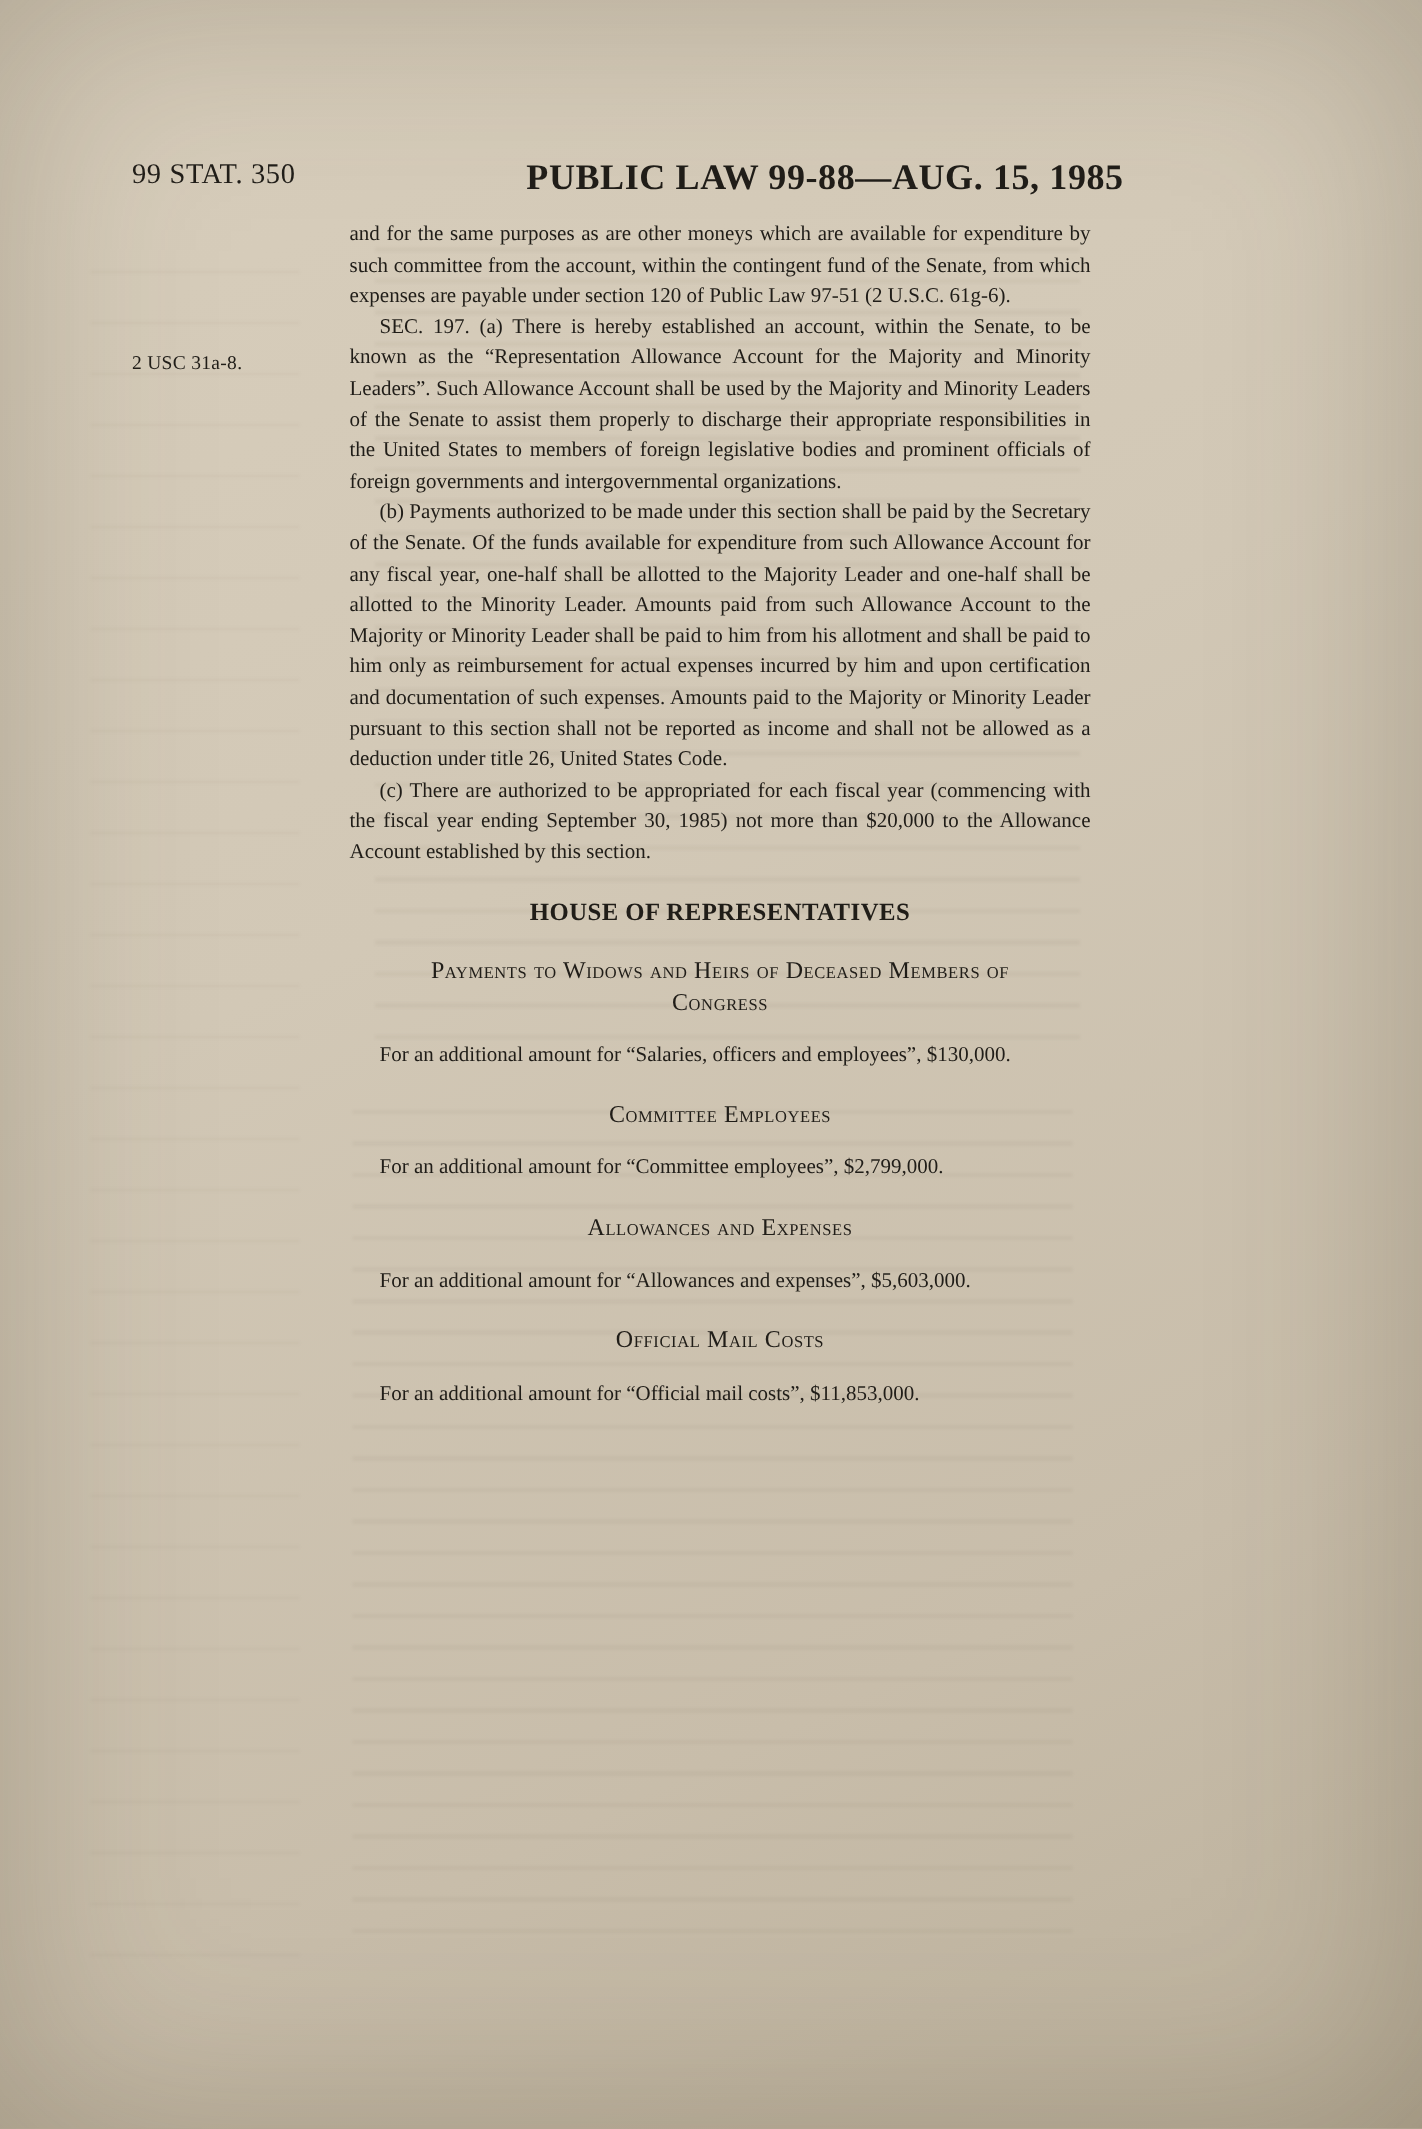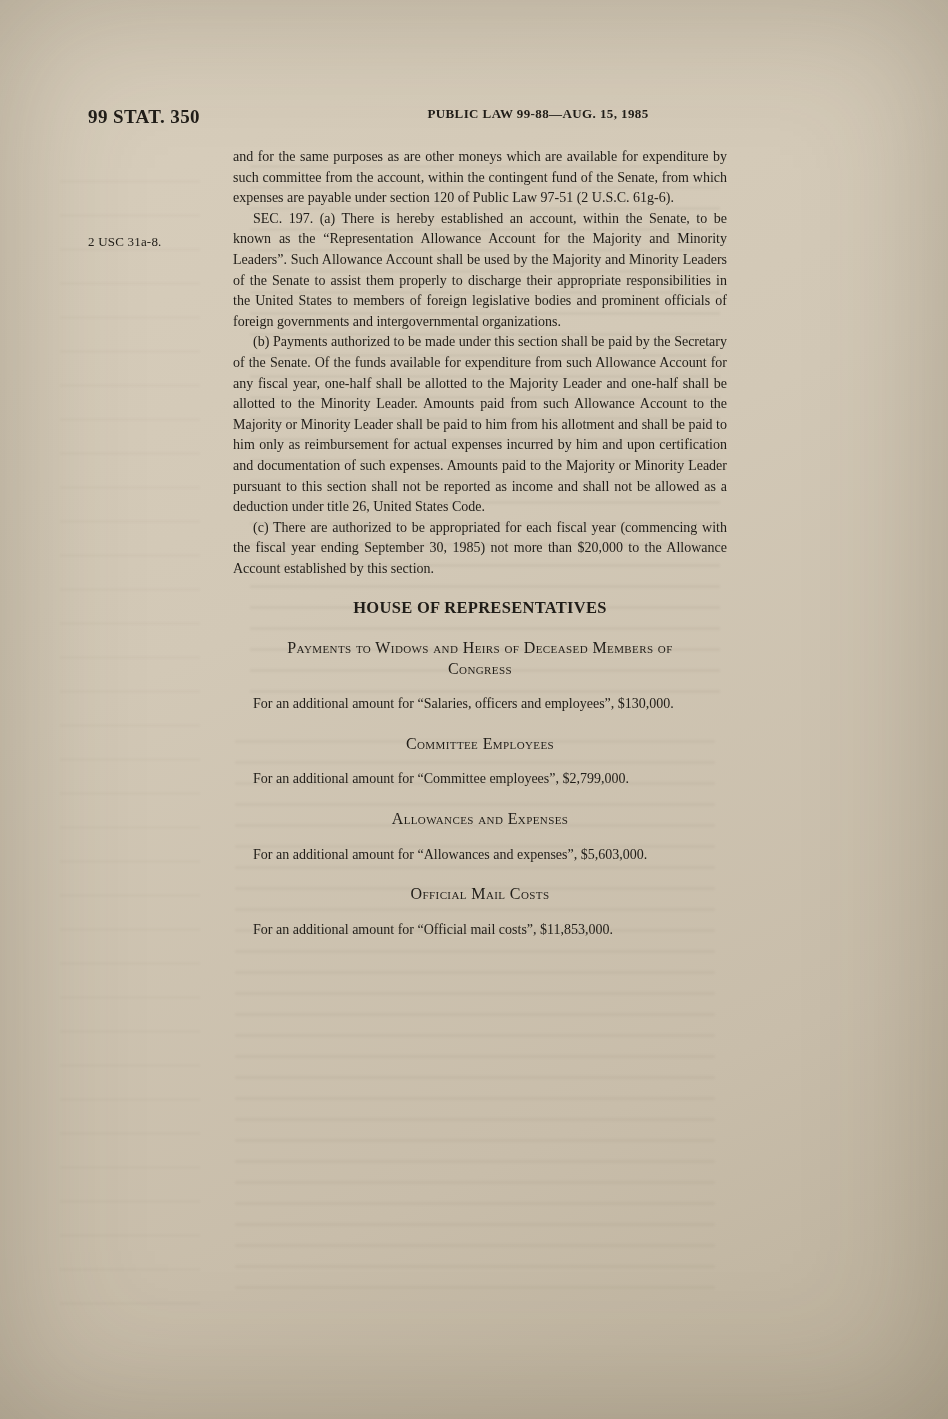--- a/index.html
+++ b/index.html
@@ -34,26 +34,26 @@
     left: 235px; top: 740px; width: 480px; height: 560px;
     background: repeating-linear-gradient(180deg, rgba(92, 80, 58, 0.09) 0 3px, transparent 3px 21px);
   }
   .bleed.b3 {
     left: 60px; top: 180px; width: 140px; height: 1150px;
     background: repeating-linear-gradient(180deg, rgba(92, 80, 58, 0.05) 0 3px, transparent 3px 34px);
   }
   .running-head { position: absolute; top: 106px; left: 0; width: 100%; }
   .stat-num {
     position: absolute; left: 88px; top: 0;
-    font-size: 19px; font-weight: bold; letter-spacing: 0.4px;
+    font-size: 19px; font-weight: normal; letter-spacing: 0.4px;
     white-space: nowrap;
   }
   .law-line {
-    position: absolute; left: 288px; top: 0; width: 500px;
-    text-align: center; font-size: 13px; font-weight: bold; letter-spacing: 0.4px;
+    position: absolute; left: 300px; top: 0; width: 500px;
+    text-align: center; font-size: 24px; font-weight: bold; letter-spacing: 0.4px;
     white-space: nowrap;
   }
   .margin-note {
     position: absolute; left: 88px; top: 234px;
     font-size: 13px; letter-spacing: 0.2px;
     white-space: nowrap;
   }
   .content {
     position: absolute; left: 233px; top: 147px; width: 494px;
   }

